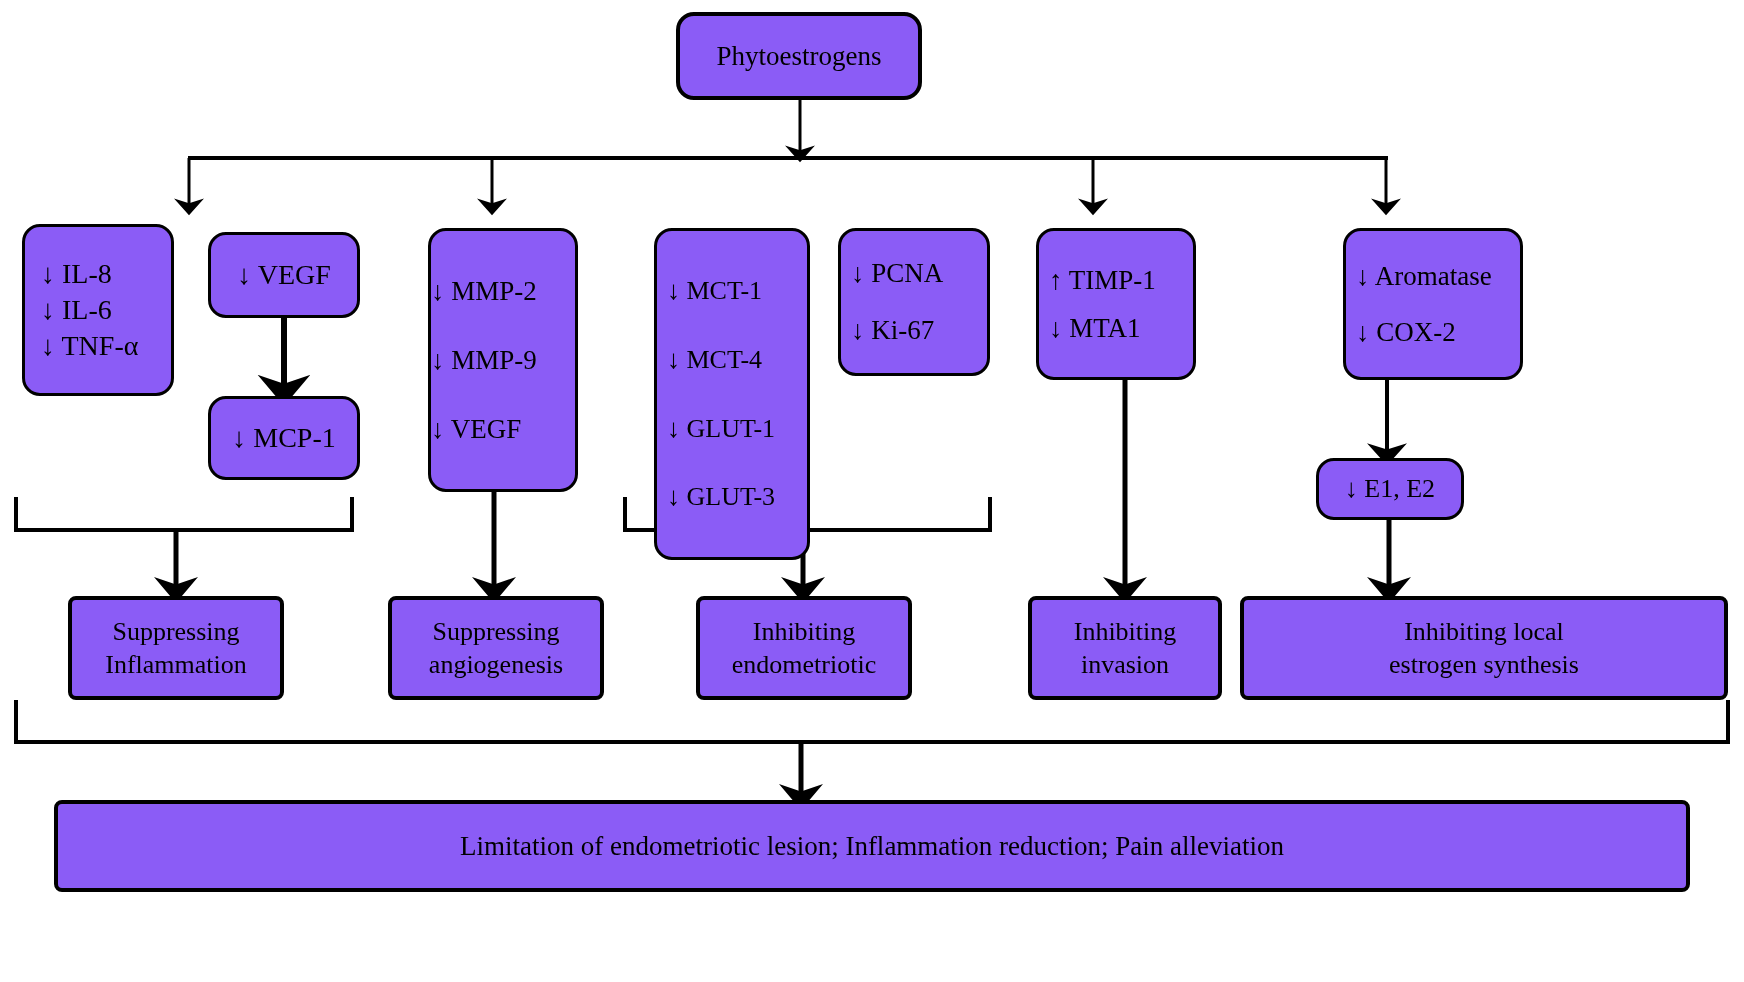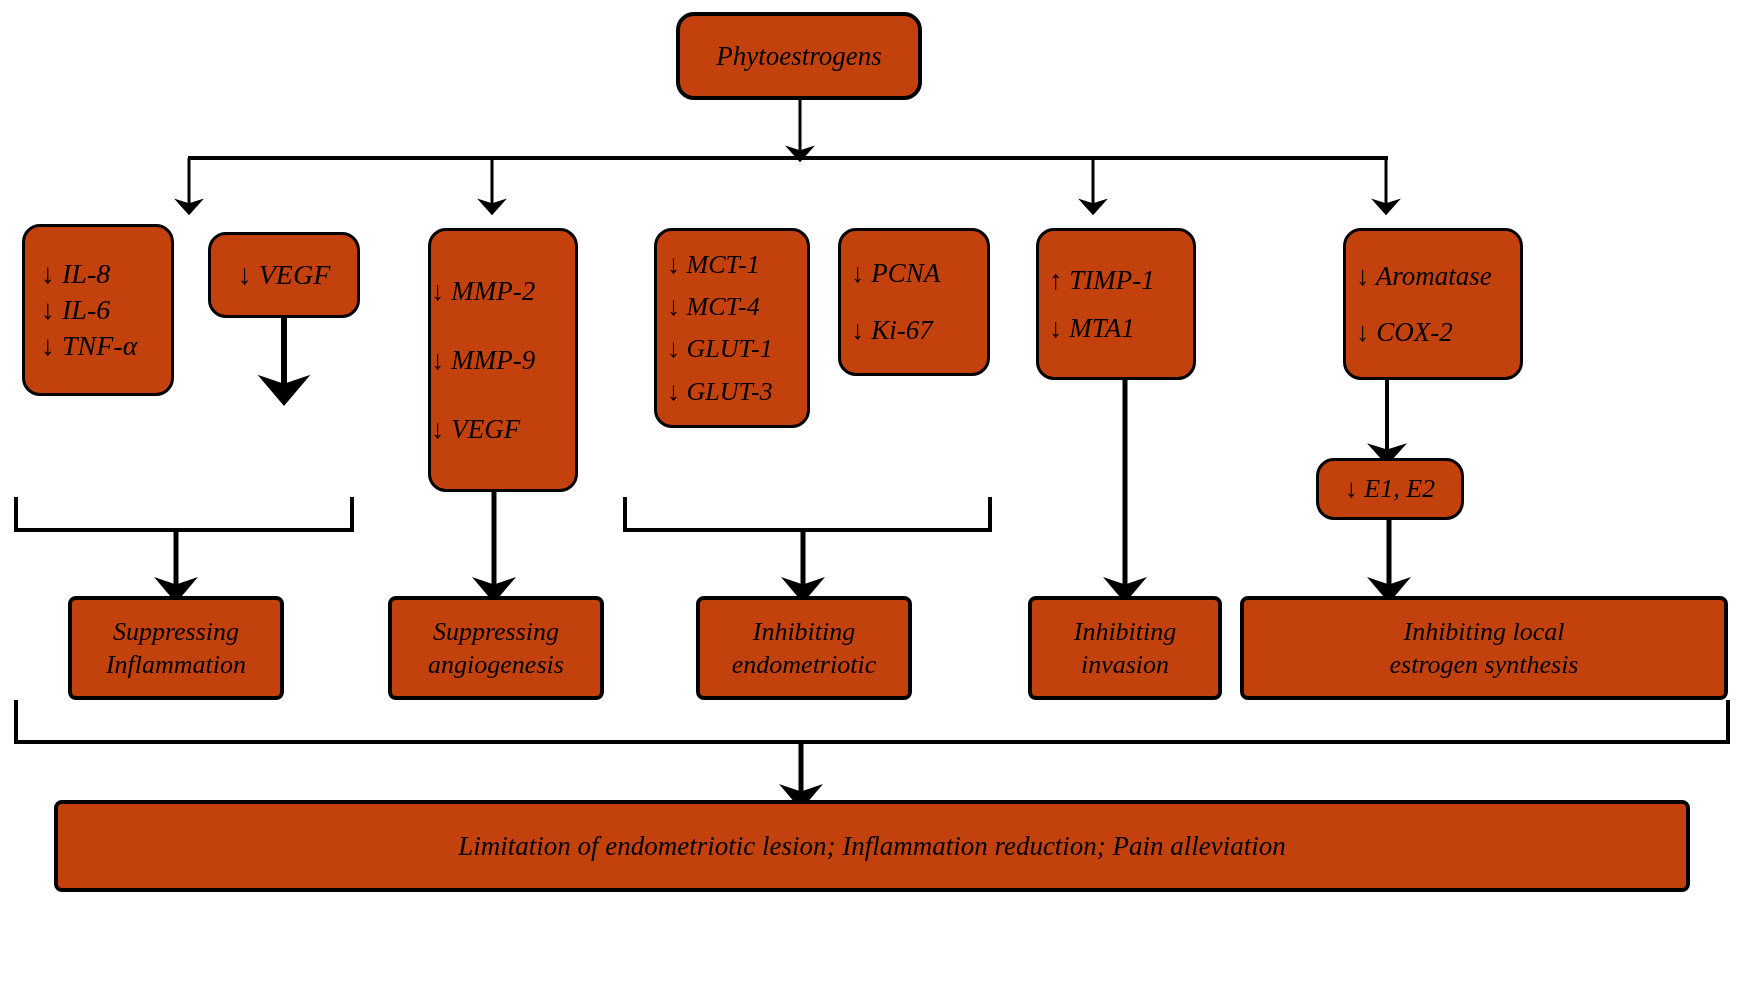--- a/index.html
+++ b/index.html
@@ -1,20 +1,20 @@
 <!DOCTYPE html>
 <html><head>
 <meta charset="utf-8">
 <style>
   html,body{margin:0;padding:0;background:#ffffff;}
   body{width:1744px;height:982px;overflow:hidden;font-family:"Liberation Serif","DejaVu Serif",serif;}
   #stage{position:relative;width:1744px;height:982px;background:#fff;}
   svg.layer{position:absolute;left:0;top:0;width:1744px;height:982px;}
-  .nodebox{position:absolute;box-sizing:border-box;background:#c2410c;border:3px solid #000;
-           display:flex;flex-direction:column;align-items:center;justify-content:center;font-style:italic;}
+  .nodebox{position:absolute;box-sizing:border-box;background:#8b5cf6;border:3px solid #000;
+           display:flex;flex-direction:column;align-items:center;justify-content:center;}
   .rounded{border-radius:18px;}
   .sq{border-radius:8px;}
   .line{display:block;white-space:nowrap;line-height:1.28;color:#000;
         font-family:"Liberation Serif","DejaVu Serif",serif;}
   .t28{font-size:28px;}
   .t27{font-size:27px;}
   .t26{font-size:26px;}
   .title-line{font-size:27px;}
 </style>
 </head>
@@ -68,28 +68,31 @@
   <div class="nodebox rounded" style="left:22px;top:224px;width:152px;height:172px;padding:6px 16px;align-items:flex-start;">
     <span class="line t28">↓ IL-8</span>
     <span class="line t28">↓ IL-6</span>
     <span class="line t28">↓ TNF-α</span>
   </div>
 
   <div class="nodebox rounded" style="left:208px;top:232px;width:152px;height:86px;">
     <span class="line t28">↓ VEGF</span>
   </div>
 
+  <div class="nodebox rounded" style="left:208px;top:396px;width:152px;height:84px;">
+    <span class="line t28">↓ MCP-1</span>
+  </div>
 
   <div class="nodebox rounded" style="left:428px;top:228px;width:150px;height:264px;padding:8px 0;align-items:flex-start;justify-content:space-evenly;">
     <span class="line t27">↓ MMP-2</span>
     <span class="line t27">↓ MMP-9</span>
     <span class="line t27">↓ VEGF</span>
   </div>
 
-  <div class="nodebox rounded" style="left:654px;top:228px;width:156px;height:200px;padding:8px 10px;align-items:flex-start;justify-content:space-evenly;">
+  <div class="nodebox rounded" style="left:654px;top:228px;width:156px;height:332px;padding:8px 10px;align-items:flex-start;justify-content:space-evenly;">
     <span class="line t26">↓ MCT-1</span>
     <span class="line t26">↓ MCT-4</span>
     <span class="line t26">↓ GLUT-1</span>
     <span class="line t26">↓ GLUT-3</span>
   </div>
 
   <div class="nodebox rounded" style="left:838px;top:228px;width:152px;height:148px;padding:2px 10px;align-items:flex-start;justify-content:space-evenly;">
     <span class="line t27">↓ PCNA</span>
     <span class="line t27">↓ Ki-67</span>
   </div>

